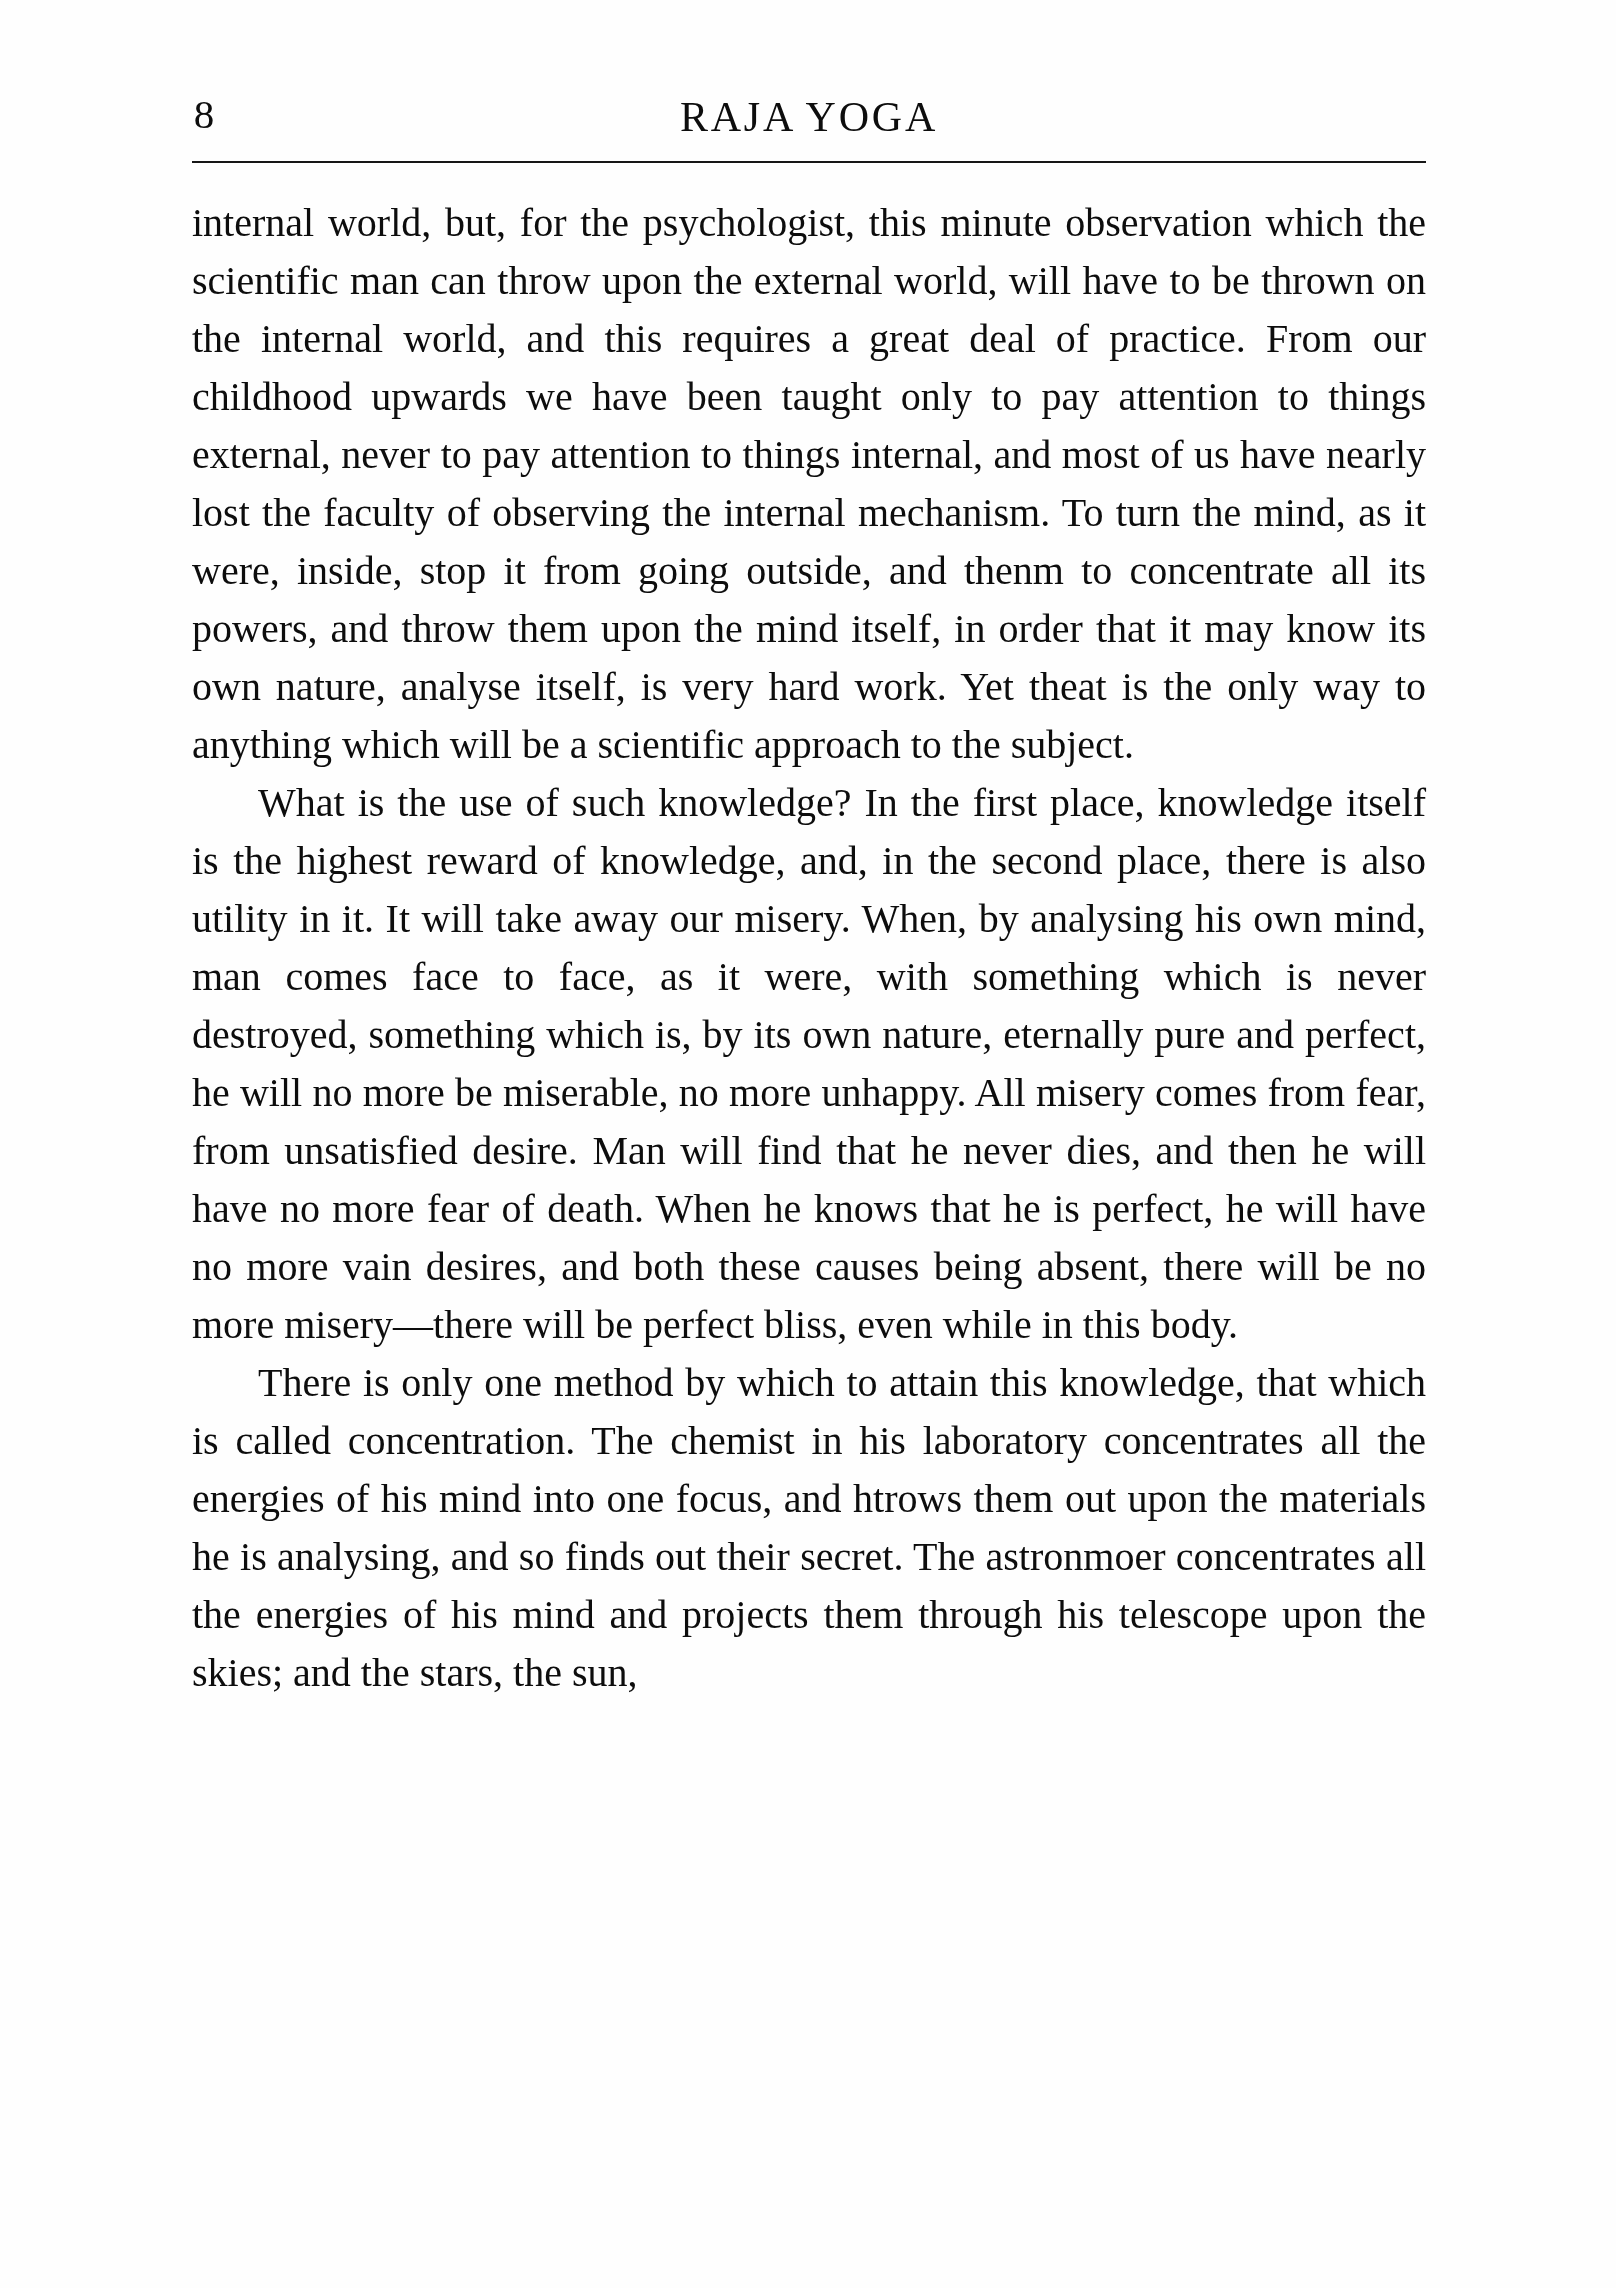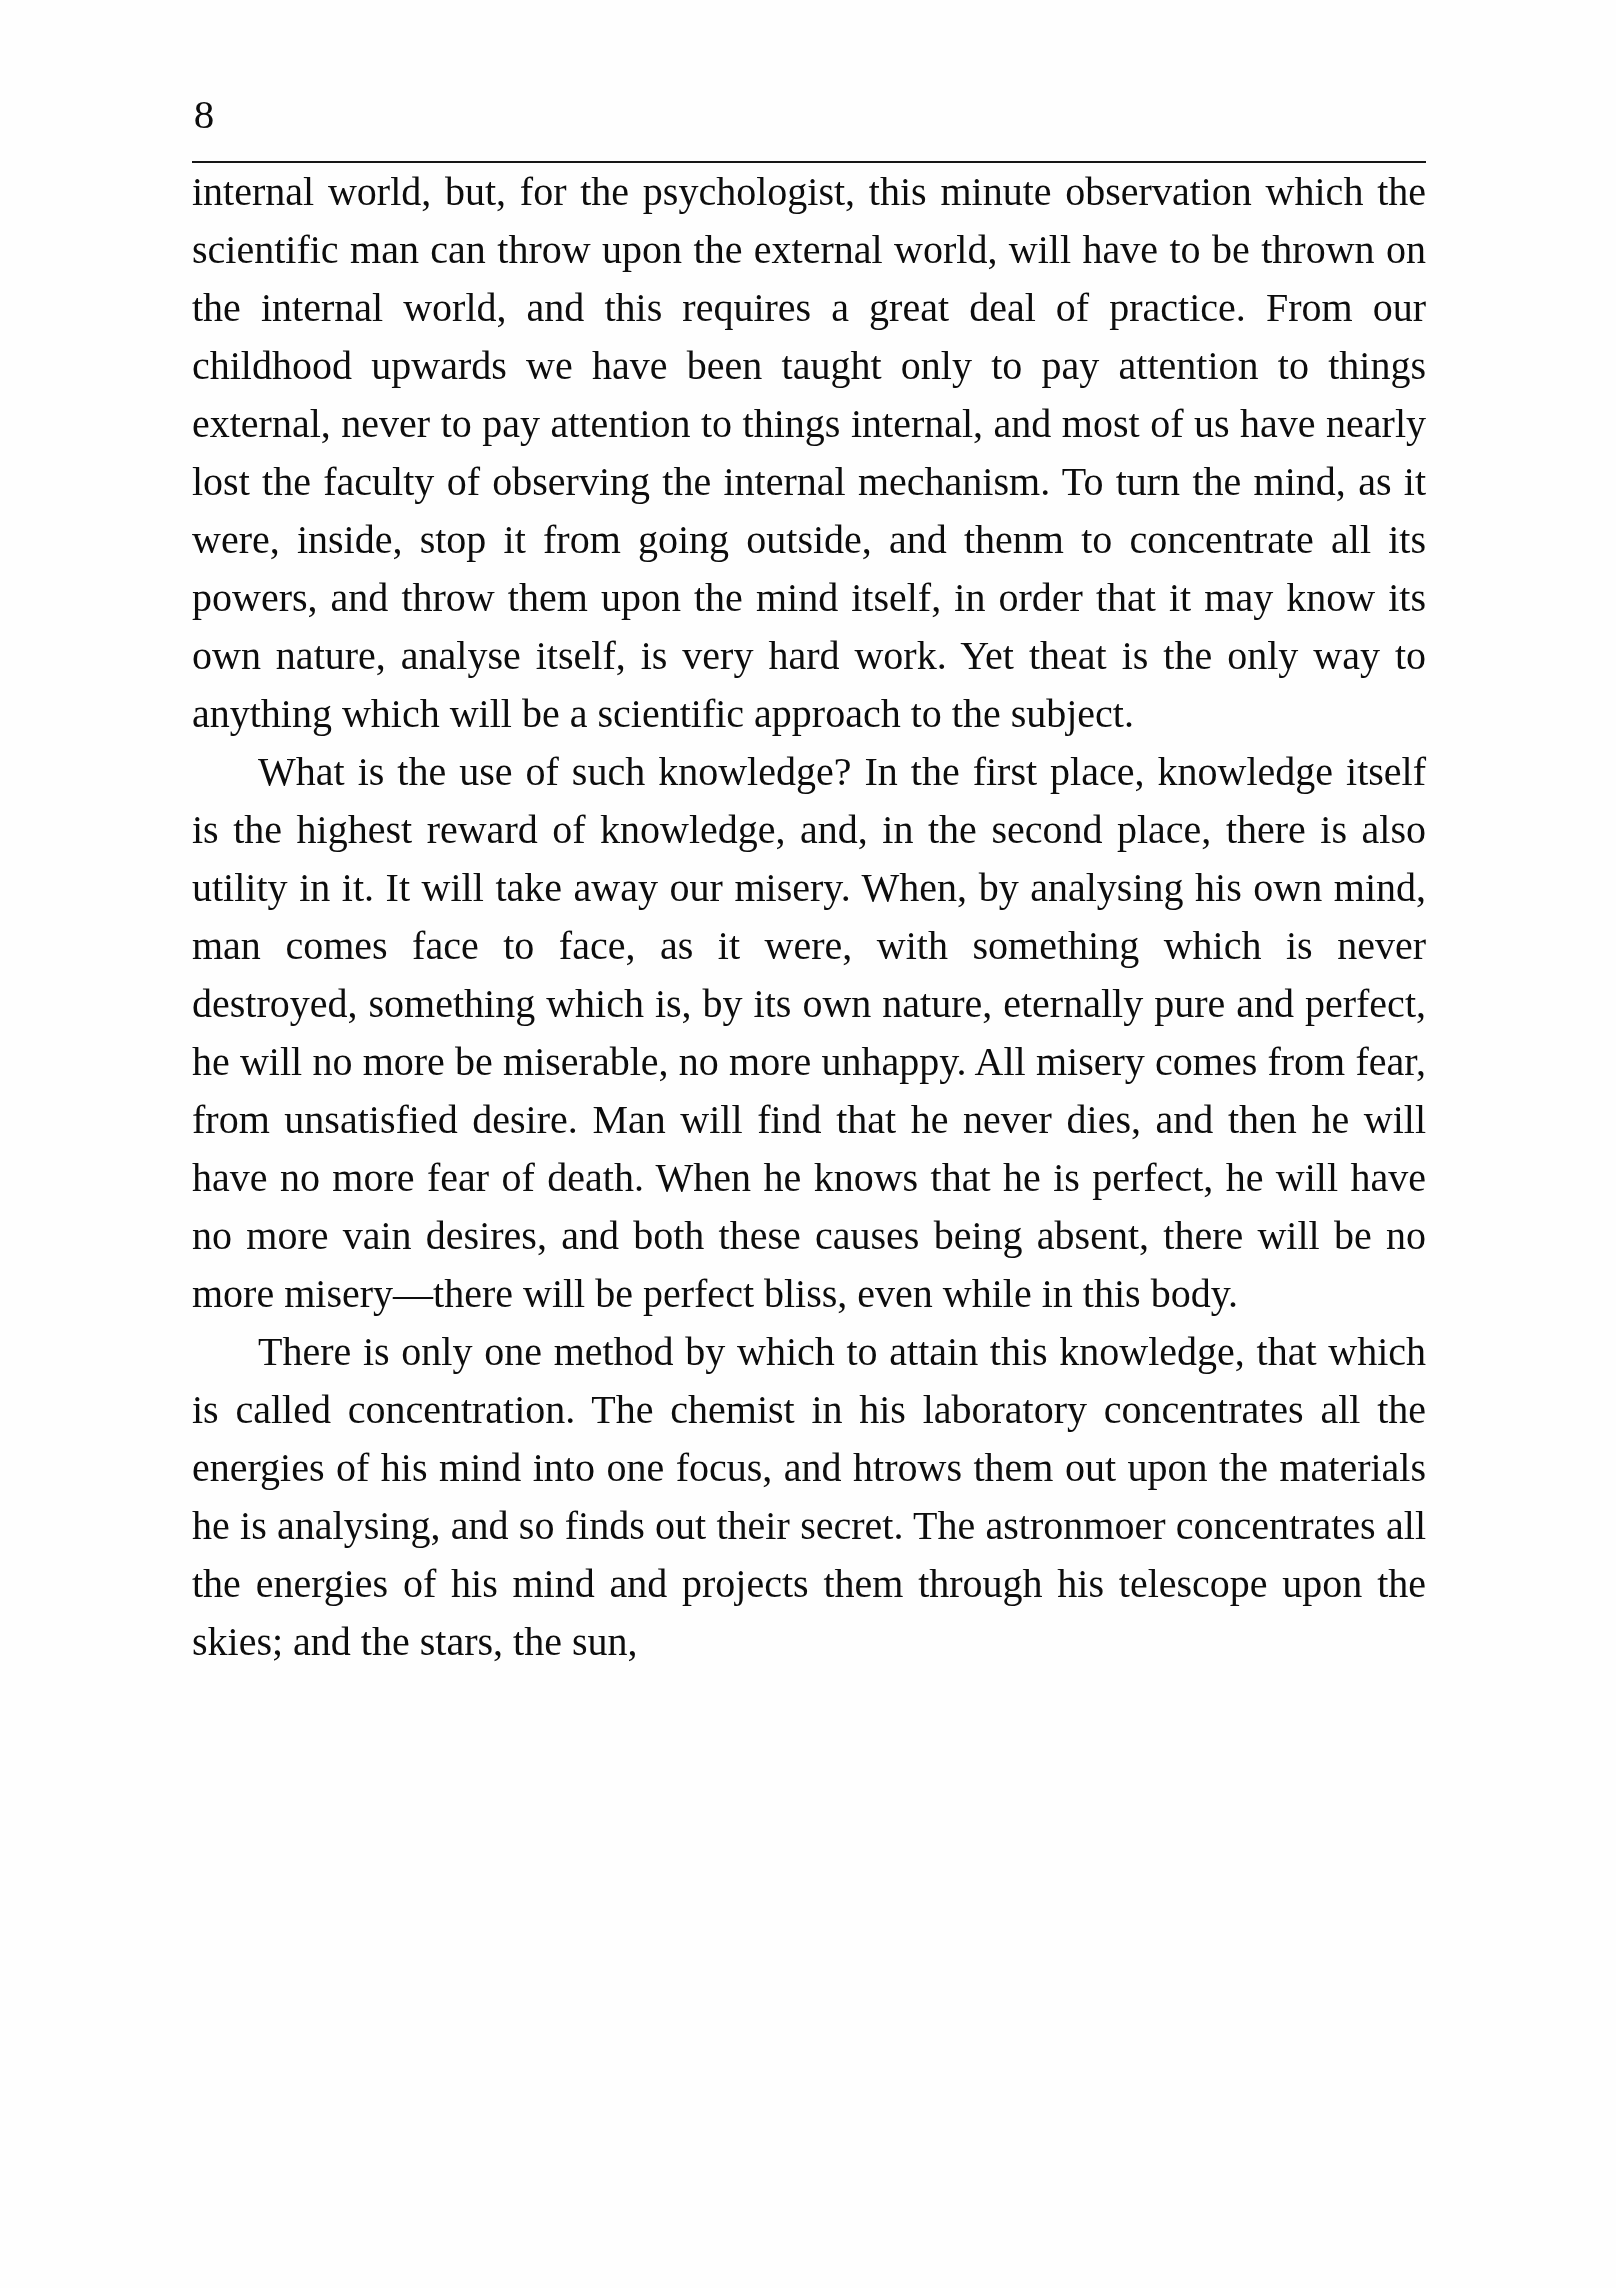--- a/index.html
+++ b/index.html
@@ -38,39 +38,41 @@
     line-height: 1;
     letter-spacing: 2.8px;
     padding-top: 3.7px;
   }
   .header-rule {
     height: 0;
     border-bottom: 2.8px solid #161616;
     margin-top: 14.8px;
   }
   .page-body {
+    margin-top: 31px;
     font-size: 40px;
     line-height: 58px;
     text-align: justify;
   }
   .para {
     margin: 0;
     padding: 0;
   }
   .para.indented {
     text-indent: 66px;
   }
 </style>
 </head>
 <body>
 
 <div class="page">
 
   <header class="page-header">
     <span class="page-number">8</span>
+    <span class="page-title">RAJA YOGA</span>
   </header>
 
   <div class="header-rule"></div>
 
   <main class="page-body">
     <p class="para">internal world, but, for the psychologist, this minute observation which the scientific man can throw upon the external world, will have to be thrown on the internal world, and this requires a great deal of practice. From our childhood upwards we have been taught only to pay attention to things external, never to pay attention to things internal, and most of us have nearly lost the faculty of observing the internal mechanism. To turn the mind, as it were, inside, stop it from going outside, and thenm to concentrate all its powers, and throw them upon the mind itself, in order that it may know its own nature, analyse itself, is very hard work. Yet theat is the only way to anything which will be a scientific approach to the subject.</p>
     <p class="para indented">What is the use of such knowledge? In the first place, knowledge itself is the highest reward of knowledge, and, in the second place, there is also utility in it. It will take away our misery. When, by analysing his own mind, man comes face to face, as it were, with something which is never destroyed, something which is, by its own nature, eternally pure and perfect, he will no more be miserable, no more unhappy. All misery comes from fear, from unsatisfied desire. Man will find that he never dies, and then he will have no more fear of death. When he knows that he is perfect, he will have no more vain desires, and both these causes being absent, there will be no more misery—there will be perfect bliss, even while in this body.</p>
     <p class="para indented">There is only one method by which to attain this knowledge, that which is called concentration. The chemist in his laboratory concentrates all the energies of his mind into one focus, and htrows them out upon the materials he is analysing, and so finds out their secret. The astronmoer concentrates all the energies of his mind and projects them through his telescope upon the skies; and the stars, the sun,</p>
   </main>
 

